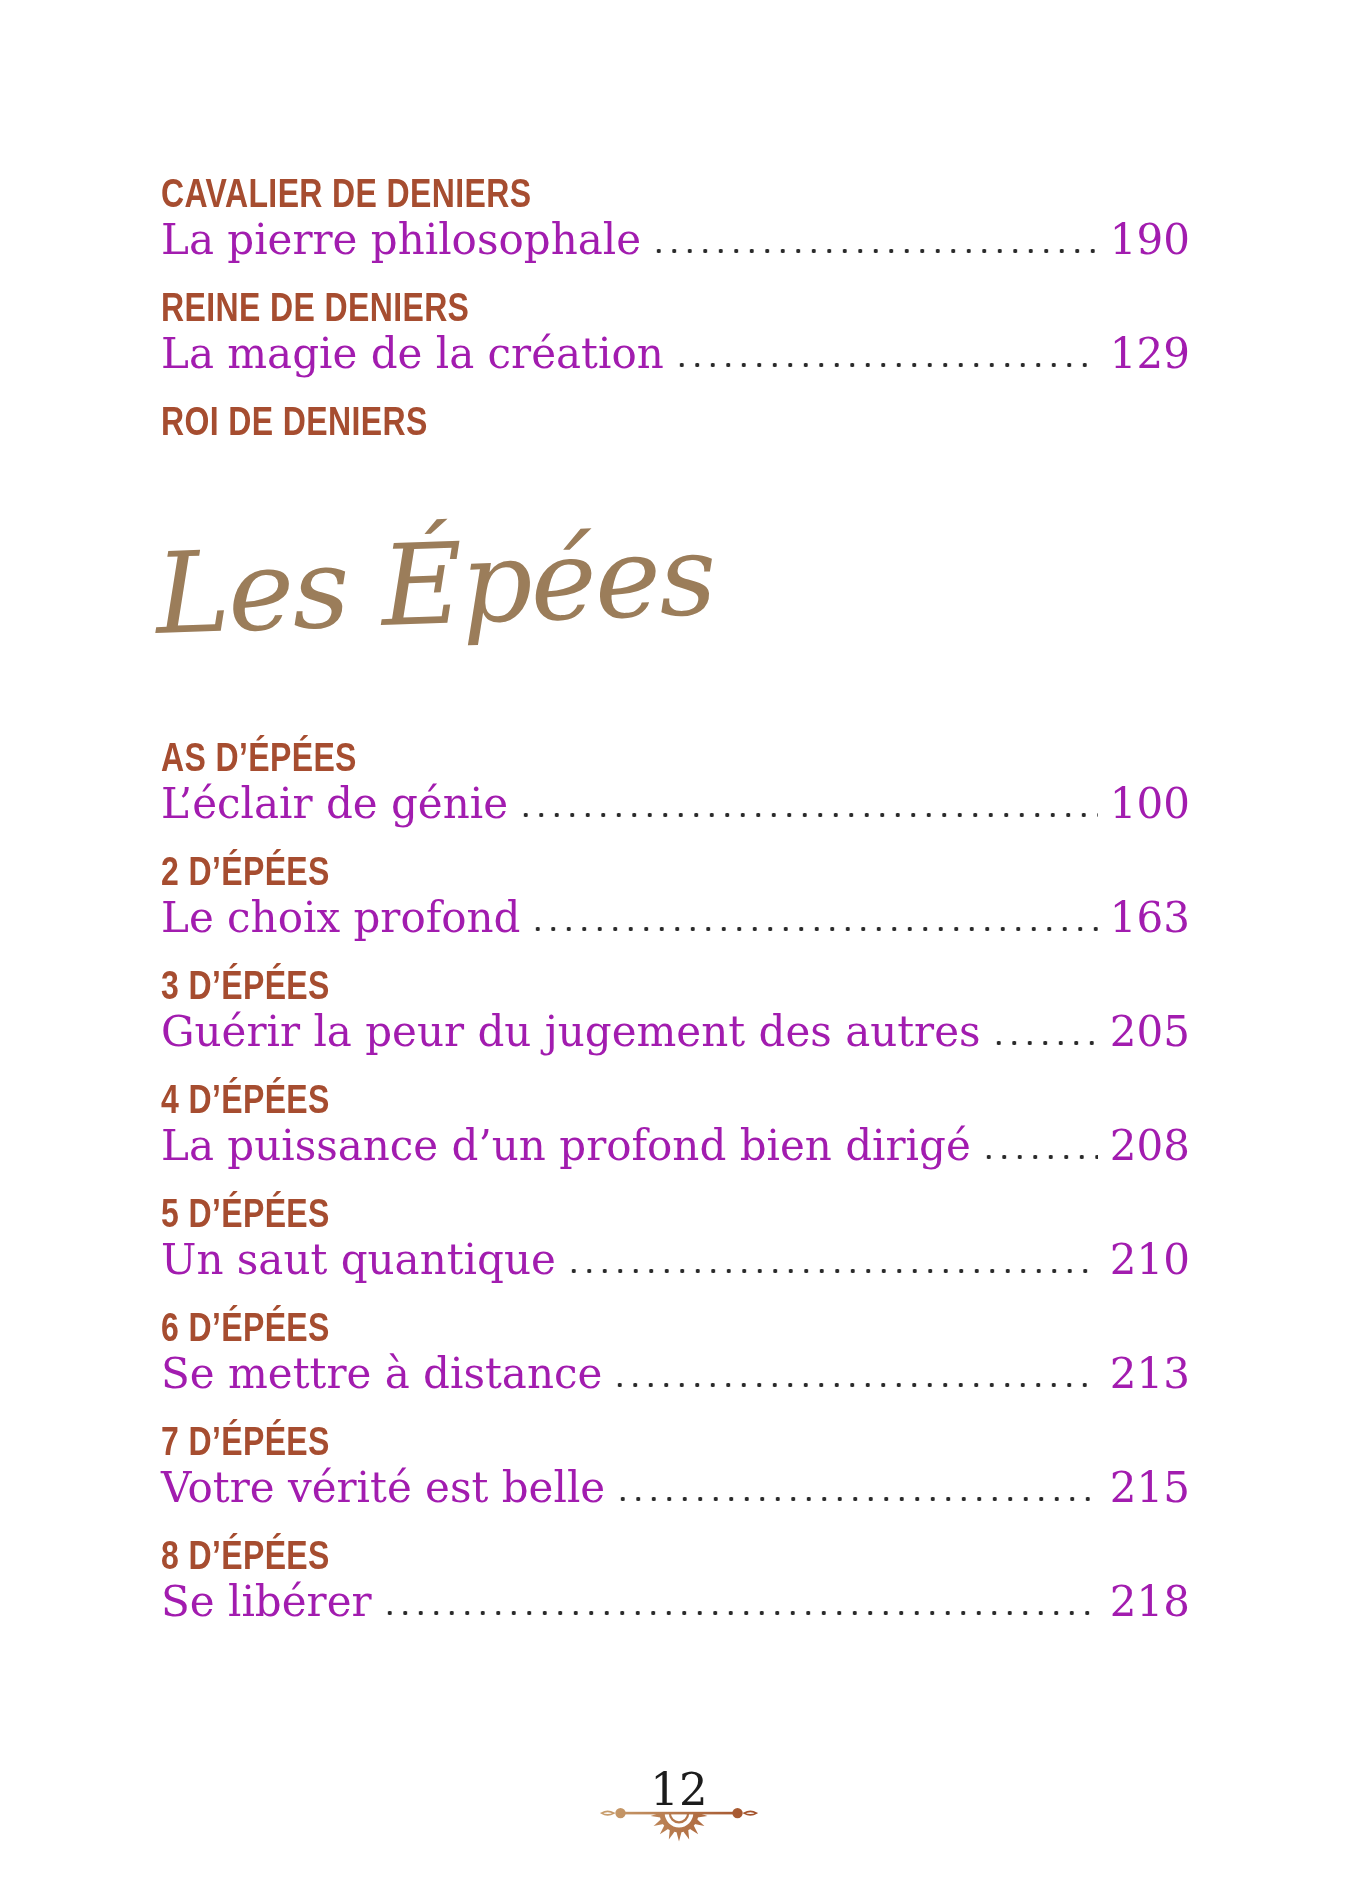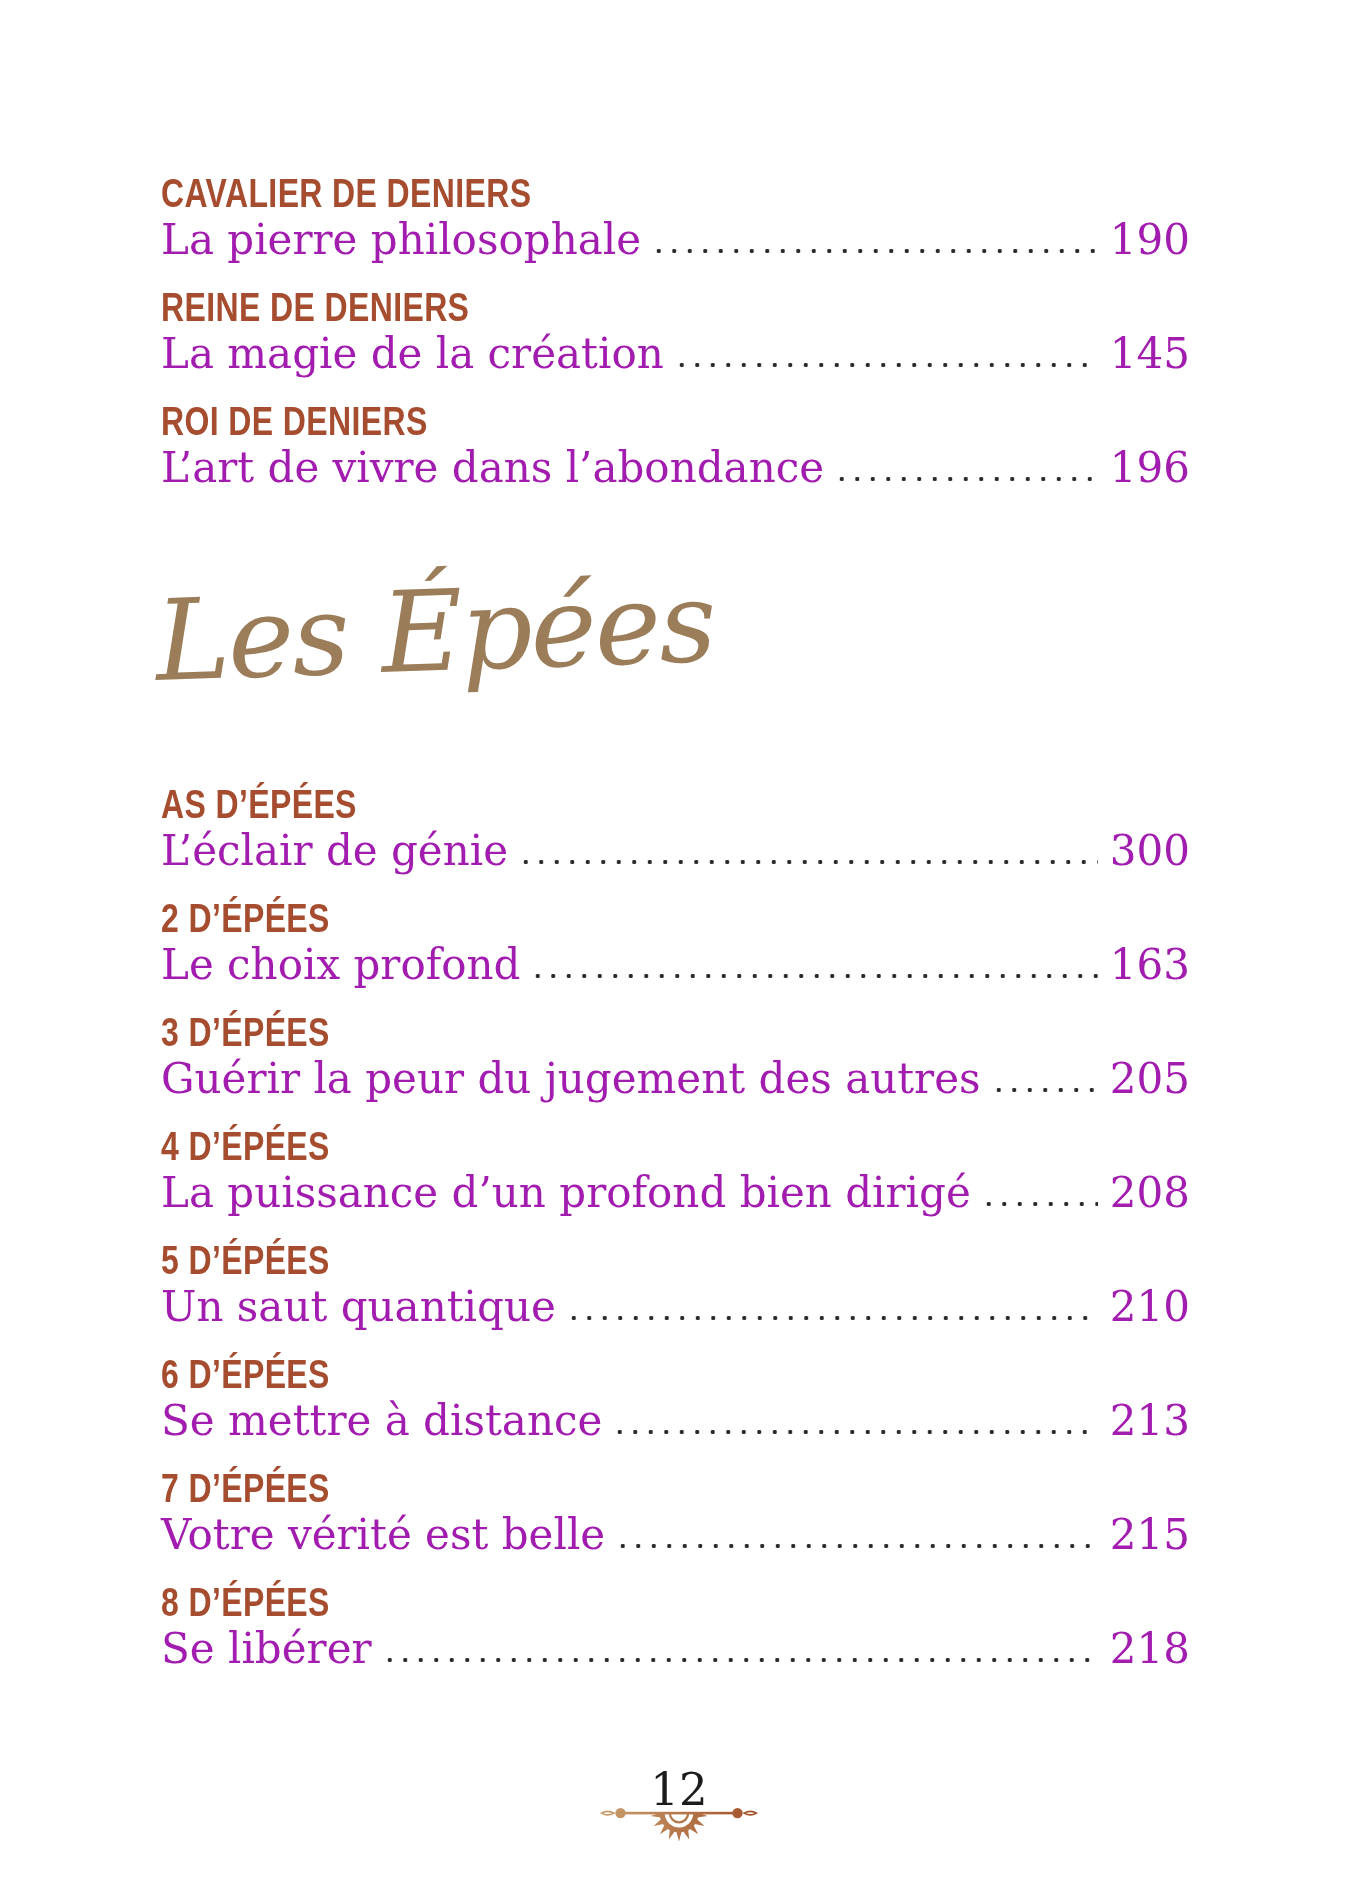--- a/index.html
+++ b/index.html
@@ -91,45 +91,40 @@
           <span class="leader"></span>
           <span class="entry-page">190</span>
         </div>
       </div>
 
       <div class="entry">
         <div class="entry-card">REINE DE DENIERS</div>
         <div class="entry-row">
           <span class="entry-title">La magie de la création</span>
           <span class="leader"></span>
-          <span class="entry-page">145</span>
+          <span class="entry-page">129</span>
         </div>
       </div>
 
       <div class="entry">
         <div class="entry-card">ROI DE DENIERS</div>
-        <div class="entry-row">
-          <span class="entry-title">L’art de vivre dans l’abondance</span>
-          <span class="leader"></span>
-          <span class="entry-page">196</span>
-        </div>
       </div>
 
     </div>
 
     <div class="toc-section">
 
       <div class="script-title">Les Épées</div>
 
       <div class="entry">
         <div class="entry-card">AS D’ÉPÉES</div>
         <div class="entry-row">
           <span class="entry-title">L’éclair de génie</span>
           <span class="leader"></span>
-          <span class="entry-page">300</span>
+          <span class="entry-page">100</span>
         </div>
       </div>
 
       <div class="entry">
         <div class="entry-card">2 D’ÉPÉES</div>
         <div class="entry-row">
           <span class="entry-title">Le choix profond</span>
           <span class="leader"></span>
           <span class="entry-page">163</span>
         </div>

